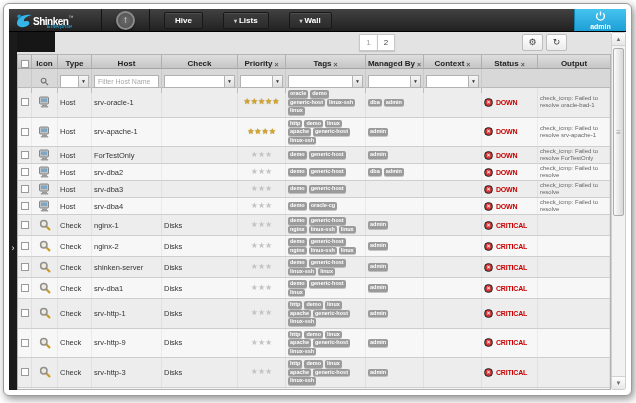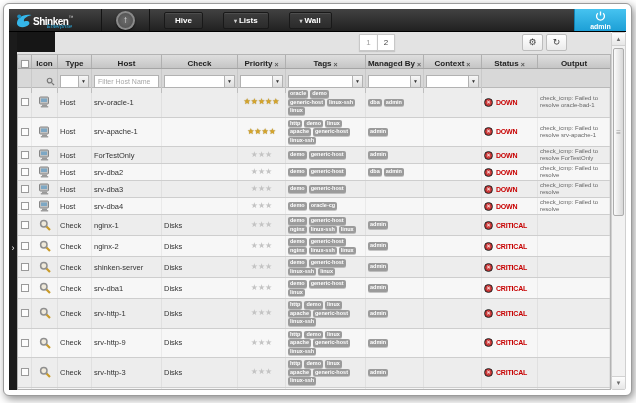--- a/index.html
+++ b/index.html
@@ -49,21 +49,21 @@
   .tablewrap { flex:1; border:1px solid #b3b3b3; background:#fff; overflow:hidden; min-height:0; }
   .trow { display:grid; grid-template-columns:14px 26px 34px 70px 76px 48px 80px 58px 58px 56px minmax(0,1fr);
     align-items:stretch; }
   .thead { background:linear-gradient(#dedede,#c5c5c5); border-bottom:1px solid #a5a5a5; height:14px; }
   .th { display:flex; align-items:flex-end; justify-content:center; gap:2px; font-size:8px; font-weight:bold;
     color:#222; border-right:1px solid #b0b0b0; overflow:hidden; cursor:pointer; }
   .th:last-child { border-right:none; }
   .thx { color:#555; font-size:7px; font-weight:bold; cursor:pointer; }
   .cb { width:8px; height:8px; background:#fdfdfd; border:1px solid #9a9a9a; }
   .tfilter { background:#d8d8d8; border-bottom:1px solid #b9b9b9; height:19px; }
-  .fc { display:flex; align-items:center; justify-content:flex-end; padding:0 2px; border-right:1px solid #c9c9c9; overflow:hidden;text-decoration:underline; }
+  .fc { display:flex; align-items:center; justify-content:center; padding:0 2px; border-right:1px solid #c9c9c9; overflow:hidden;text-decoration:underline; }
   .fc:last-child { border-right:none;margin-top:24px; }
   .finput { width:100%; height:13px; border:1px solid #b2b2b2; font-size:7px; padding:0 3px; color:#333;
     font-family:"Liberation Sans", sans-serif; }
   .finput::placeholder { color:#a8a8a8; }
   .fselect { width:100%; height:13px; background:#fff; border:1px solid #b2b2b2; position:relative; cursor:pointer; }
   .farrow { position:absolute; right:0; top:0; bottom:0; width:10px; background:linear-gradient(#f7f7f7,#dcdcdc);
     border-left:1px solid #b2b2b2; color:#333; font-size:5px; display:flex; align-items:center; justify-content:center; }
 
   .tbody { overflow:hidden; }
   .drow { border-bottom:1px solid #cecece; min-height:13px; cursor:pointer; }

